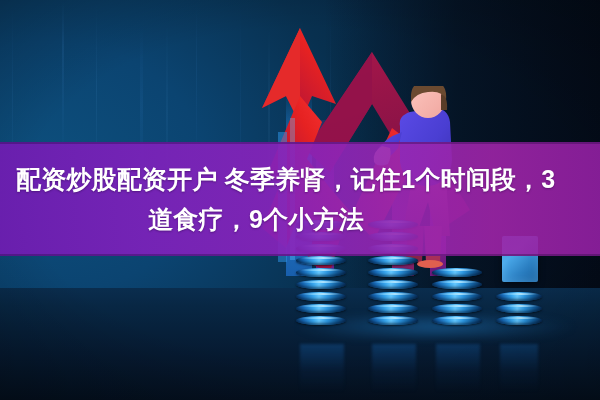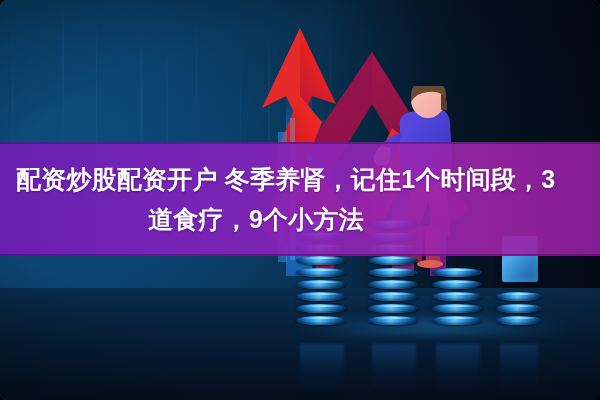--- a/index.html
+++ b/index.html
@@ -7,21 +7,20 @@
     padding: 0;
     background: #000;
   }
   #banner {
     position: relative;
     width: 600px;
     height: 400px;
     overflow: hidden;
     font-family: "Liberation Sans", "DejaVu Sans", sans-serif;
     background: #07203c;
-    border-radius: 7px;
   }
 
   
   .bg-base {
     position: absolute;
     inset: 0;
     background:
       radial-gradient(ellipse 520px 420px at 8% 42%, #0d4f7d 0%, #0b4471 30%, #08304f 60%, #061f39 100%),
       linear-gradient(100deg, #0c4a76 0%, #0a3f68 22%, #082c4c 48%, #061a2f 70%, #04101f 100%);
   }

